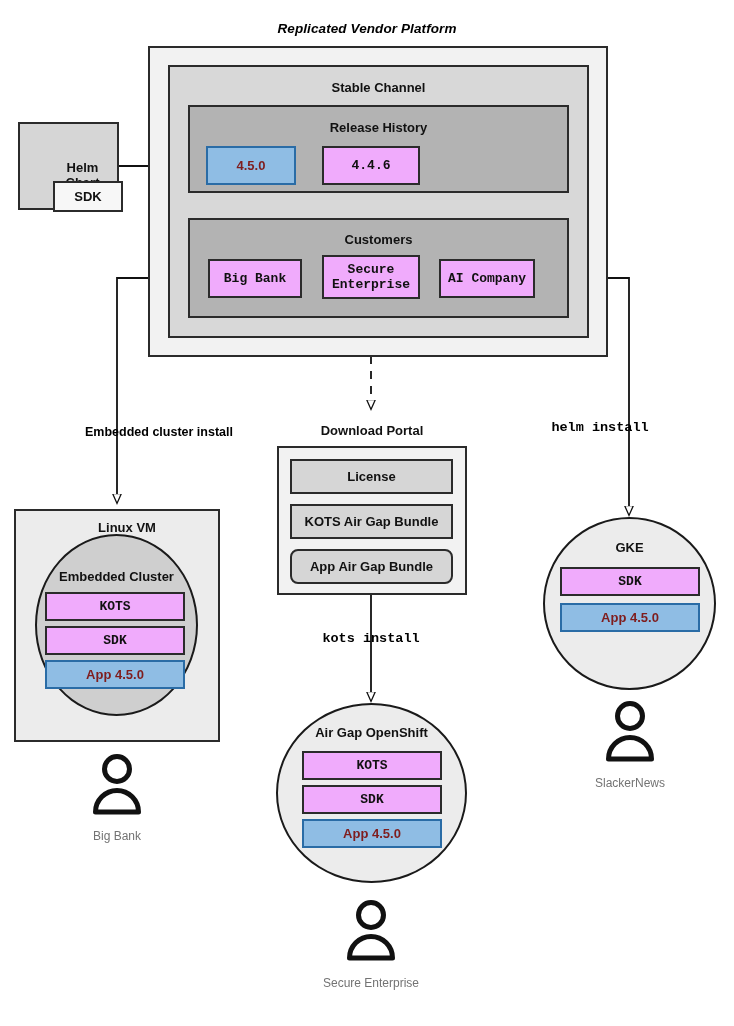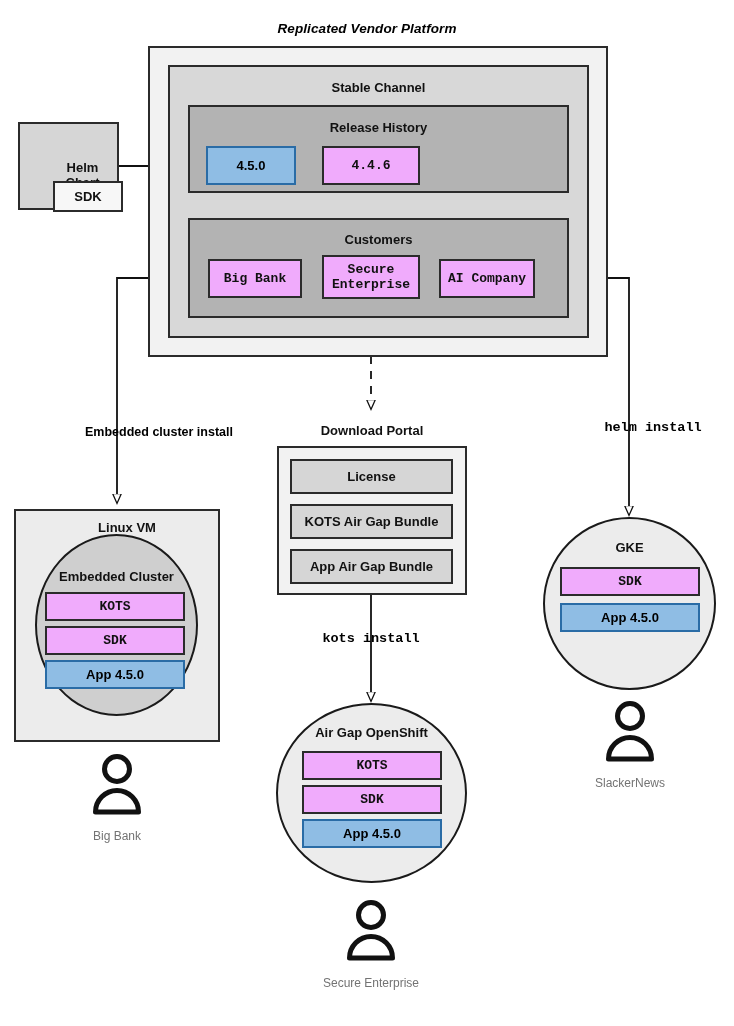--- a/index.html
+++ b/index.html
@@ -54,21 +54,21 @@
   }
   .greybox{
     background:#d6d6d6;border:2px solid #2b2b2b;
   }
   .lightbox{
     background:#ececec;border:2px solid #2b2b2b;
   }
   .bluebox{
     background:#8fbde4;border:2px solid #2a6ca6;
   }
-  .bluebox .boxlabel{color:#000000;}
+  .bluebox .boxlabel{color:#7f1d1d;}
   .circle-env{
     background:#ececec;border:2.5px solid #1a1a1a;border-radius:50%;
   }
   .circle-inner{
     background:#cfcfcf;border:2.5px solid #1a1a1a;border-radius:50%;
   }
   svg.lines{position:absolute;left:0;top:0;width:734px;height:1026px;overflow:visible;pointer-events:none;}
   .person svg{display:block;}
 </style>
 </head>
@@ -131,33 +131,33 @@
     <span class="boxlabel">Helm Chart</span>
   </div>
   <div class="abs ctr lightbox" style="left:53px;top:181px;width:70px;height:31px;background:#f7f7f7;">
     <span class="boxlabel">SDK</span>
   </div>
 
   <div class="abs ctr edgelabel" style="left:37px;top:415px;width:160px;height:34px;flex-direction:column;">Embedded cluster install</div>
 
   <div class="abs ctr mono" style="left:291px;top:629px;width:160px;height:18px;">kots install</div>
 
-  <div class="abs ctr mono" style="left:573px;top:418px;width:160px;height:18px;">helm install</div>
+  <div class="abs ctr mono" style="left:520px;top:418px;width:160px;height:18px;">helm install</div>
 
   <div class="abs ctr grouplabel" style="left:277px;top:422px;width:190px;height:16px;">Download Portal</div>
 
   <div class="abs lightbox" style="left:277px;top:446px;width:190px;height:149px;background:#f2f2f2;"></div>
 
   <div class="abs ctr greybox" style="left:290px;top:459px;width:163px;height:35px;">
     <span class="boxlabel">License</span>
   </div>
   <div class="abs ctr greybox" style="left:290px;top:504px;width:163px;height:35px;">
     <span class="boxlabel">KOTS Air Gap Bundle</span>
   </div>
-  <div class="abs ctr greybox" style="left:290px;top:549px;width:163px;height:35px;">
+  <div class="abs ctr greybox" style="left:290px;top:549px;width:163px;height:35px;border-radius:8px;">
     <span class="boxlabel">App Air Gap Bundle</span>
   </div>
 
   <div class="abs lightbox" style="left:14px;top:509px;width:206px;height:233px;"></div>
   <div class="abs ctr grouplabel" style="left:14px;top:519px;width:206px;height:16px;padding-left:20px;">Linux VM</div>
 
   <div class="abs circle-inner" style="left:35px;top:534px;width:163px;height:182px;border-radius:50%;"></div>
   <div class="abs ctr grouplabel" style="left:35px;top:568px;width:163px;height:16px;">Embedded Cluster</div>
 
   <div class="abs ctr whitebox" style="left:45px;top:592px;width:140px;height:29px;">

